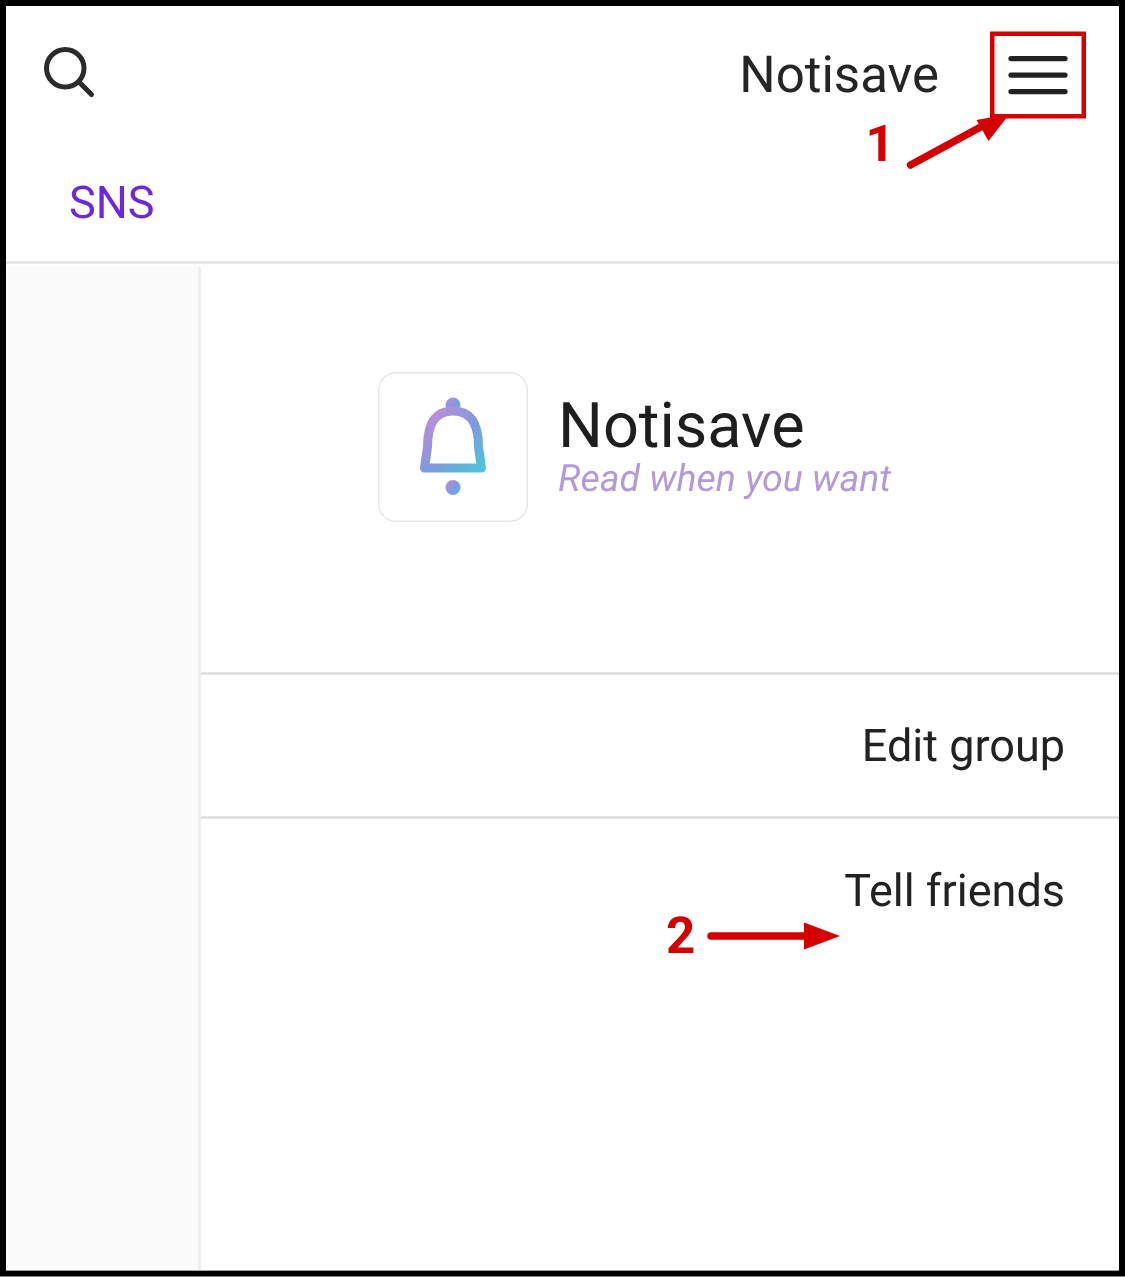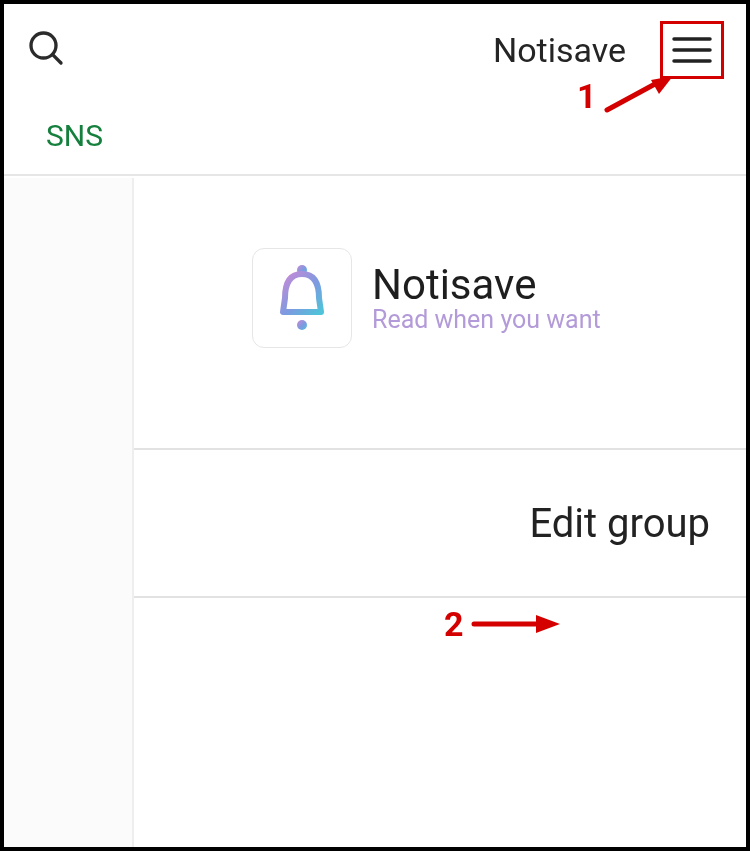--- a/index.html
+++ b/index.html
@@ -40,21 +40,21 @@
   .hamburger-btn svg { width: 40px; height: 28px; }
   .tabbar {
     height: 80px;
     display: flex;
     align-items: center;
     padding-left: 42px;
     border-bottom: 2px solid #e6e6e6;
   }
   .tab-label {
     font-size: 30px;
-    color: #15803d;
+    color: #6d28d9;
     font-weight: 400;
   }
   .left-gutter {
     position: absolute;
     left: 0;
     top: 174px;
     bottom: 0;
     width: 130px;
     border-right: 2px solid #eeeeee;
     background: #fbfbfb;
@@ -90,36 +90,37 @@
   }
   .brand-title {
     font-size: 42px;
     font-weight: 400;
     color: #1e1e1e;
   }
   .brand-subtitle {
     font-size: 25px;
     color: #b39ad8;
     font-weight: 400;
+    font-style: italic;
   }
   .menu {
     position: absolute;
     left: 0;
     right: 0;
     top: 270px;
     border-top: 2px solid #e2e2e2;
   }
   .menu-item {
-    height: 148px;
+    height: 96px;
     border-bottom: 2px solid #e2e2e2;
     display: flex;
     align-items: center;
     justify-content: flex-end;
     padding-right: 36px;
-    font-size: 40px;
+    font-size: 30px;
     color: #222222;
     position: relative;
   }
   .menu-item.last-hide-border { border-bottom: none; }
   .settings-box {
     border: 4px solid #d40000;
     padding: 24px 16px;
     display: inline-flex;
     align-items: center;
   }
@@ -185,20 +186,23 @@
     <div class="brand-text-wrap">
       <span class="brand-title">Notisave</span>
       <span class="brand-subtitle">Read when you want</span>
     </div>
   </div>
 
   <div class="menu">
     <div class="menu-item">
       <span>Edit group</span>
     </div>
+    <div class="menu-item last-hide-border">
+      <span>Tell friends</span>
+    </div>
   </div>
 </div>
 
 <div class="annot" style="left:573px; top:72px;">
   <span class="num">1</span>
   <svg width="70" height="40" viewBox="0 0 70 40">
     <line x1="4" y1="34" x2="52" y2="8" stroke="#d40000" stroke-width="5" stroke-linecap="round"></line>
     <polygon points="70,0 48,4 56,18" fill="#d40000"></polygon>
   </svg>
 </div>

